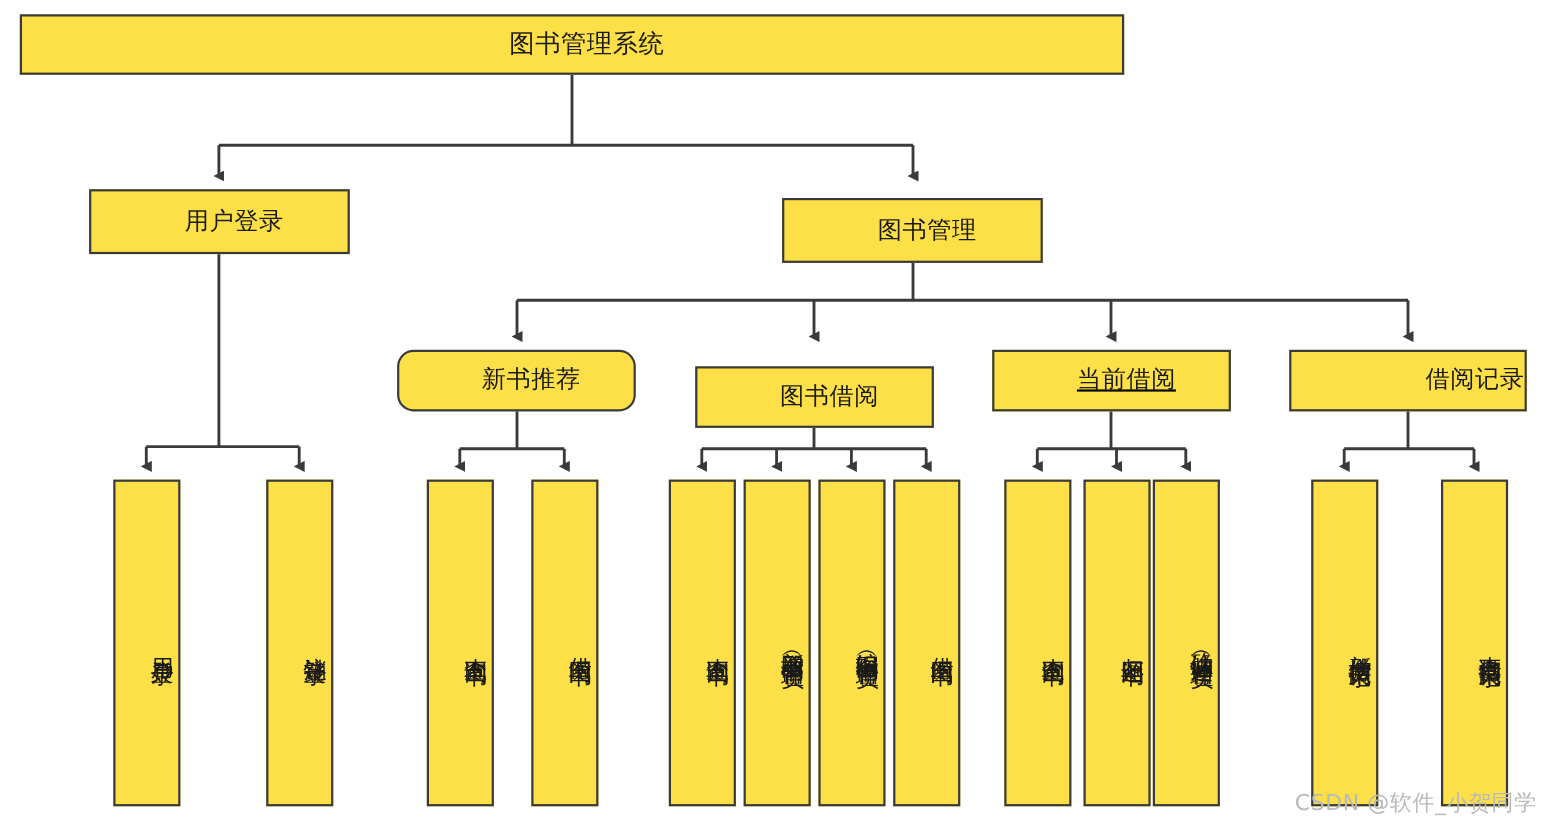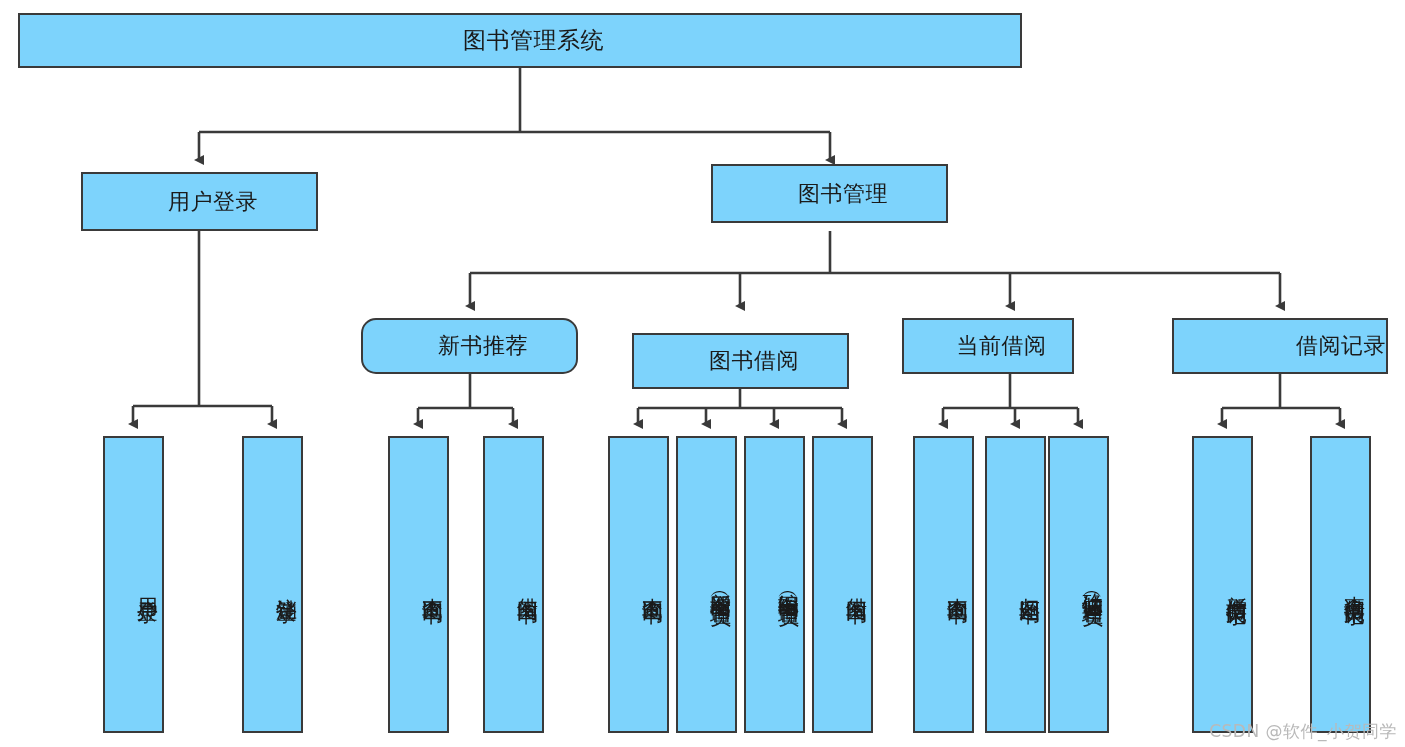--- a/index.html
+++ b/index.html
@@ -23,21 +23,21 @@
     left: 0;
     top: 0;
     width: 1405px;
     height: 747px;
     pointer-events: none;
   }
   .node {
     position: absolute;
     box-sizing: border-box;
     border: 2px solid #3a3a3a;
-    background: #7dd3fc;
+    background: #fde047;
     display: flex;
     align-items: center;
     justify-content: center;
     z-index: 2;
     padding-left: 27px;
   }
   .node .label {
     color: #1a1a1a;
     line-height: 1.18;
     text-align: center;
@@ -60,21 +60,21 @@
     font-size: 21px;
     letter-spacing: 2px;
     line-height: 1;
     max-height: 282px;
     text-align: center;
   }
   .watermark {
     position: absolute;
     right: 8px;
     bottom: 4px;
-    font-size: 17px;
+    font-size: 20px;
     color: #b9b9b9;
     letter-spacing: 0.5px;
     z-index: 3;
     white-space: nowrap;
   }
 </style>
 </head>
 <body>
 
 <div id="diagram-canvas">
@@ -130,33 +130,33 @@
   </svg>
 
   <div class="node root horiz" style="left:18px; top:13px; width:1004px; height:55px;">
     <span class="label">图书管理系统</span>
   </div>
 
   <div class="node horiz" style="left:81px; top:172px; width:237px; height:59px;">
     <span class="label">用户登录</span>
   </div>
 
-  <div class="node horiz" style="left:711px; top:164px; width:237px; height:59px;align-items:center;">
+  <div class="node horiz" style="left:711px; top:180px; width:237px; height:59px;align-items:center;">
     <span class="label">图书管理</span>
   </div>
 
   <div class="node horiz" style="left:361px; top:318px; width:217px; height:56px;border-radius:15px;">
     <span class="label">新书推荐</span>
   </div>
 
   <div class="node horiz" style="left:632px; top:318px; width:217px; height:56px;margin-top:15px;">
     <span class="label">图书借阅</span>
   </div>
 
-  <div class="node horiz" style="left:902px; top:318px; width:172px; height:56px;">
+  <div class="node horiz" style="left:902px; top:318px; width:217px; height:56px;text-decoration:underline;">
     <span class="label">当前借阅</span>
   </div>
 
   <div class="node horiz" style="left:1172px; top:318px; width:216px; height:56px;justify-content:flex-end;">
     <span class="label">借阅记录</span>
   </div>
 
   <div class="node vert" style="left:103px; top:436px; width:61px; height:297px;">
     <span class="label">用户登录</span>
   </div>

